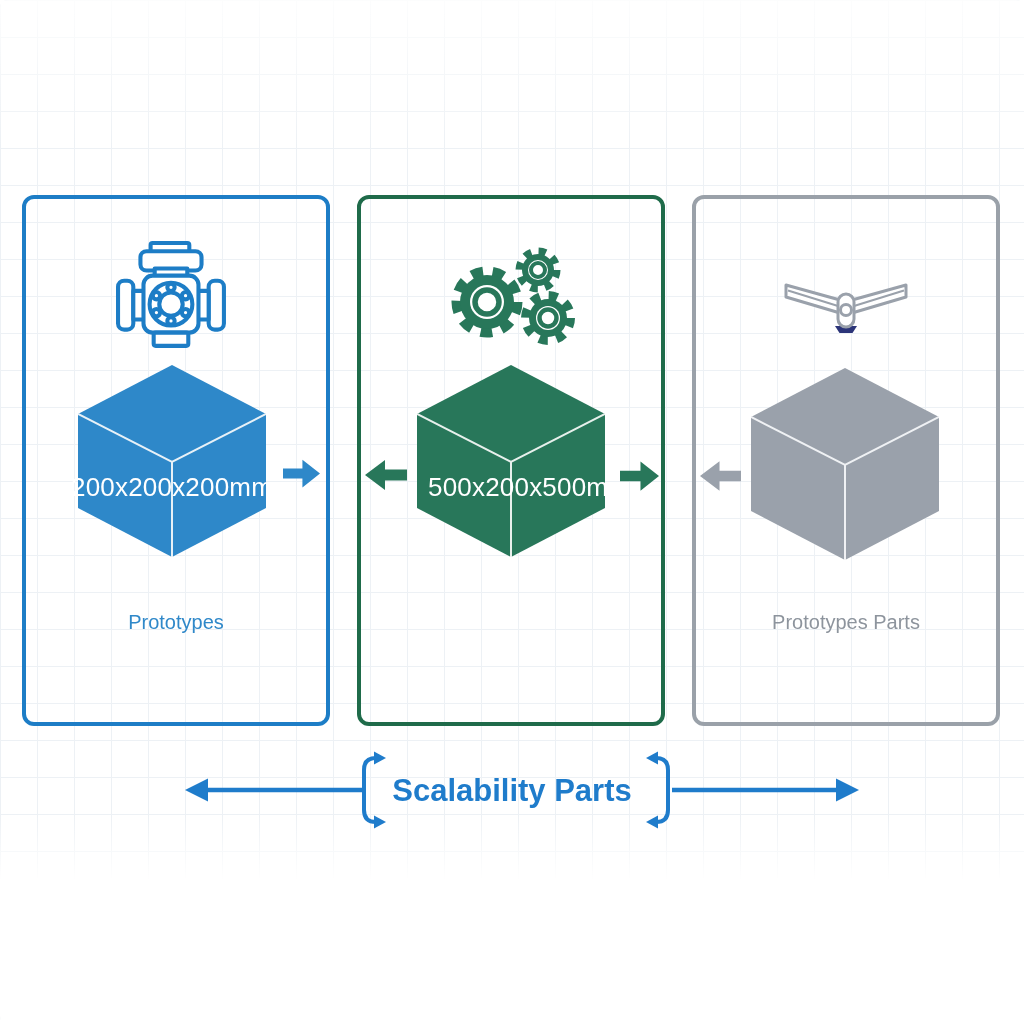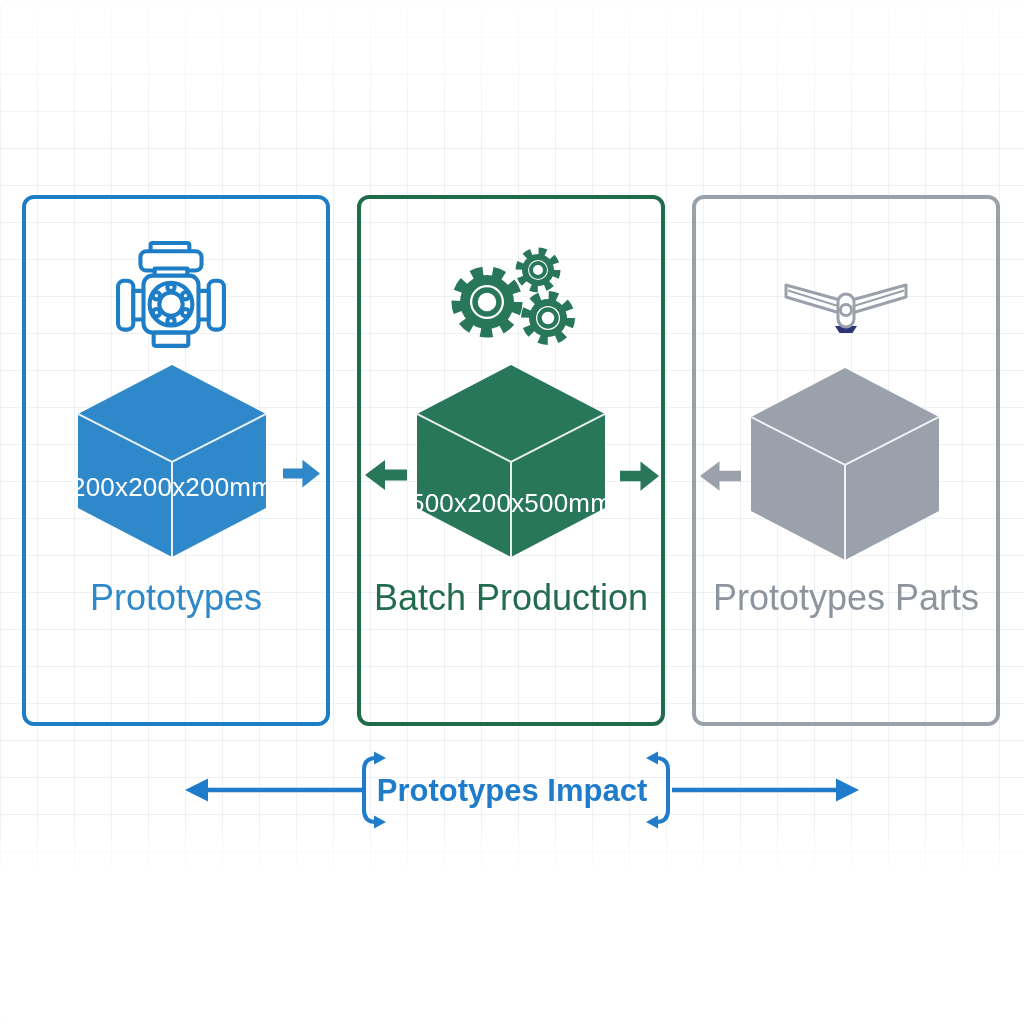--- a/index.html
+++ b/index.html
@@ -14,21 +14,21 @@
   #grid-fade{position:absolute;inset:0;
     background:linear-gradient(to bottom, rgba(255,255,255,.85) 0px, rgba(255,255,255,0) 150px,
       rgba(255,255,255,0) 815px, #ffffff 880px);}
   .panel{position:absolute;top:195px;width:300px;height:523px;border-radius:12px;background:transparent;}
   .panel.blue{left:22px;border:4px solid var(--blue-border);}
   .panel.green{left:357px;border:4px solid var(--green-border);}
   .panel.gray{left:692px;border:4px solid var(--gray-border);}
   .abs{position:absolute;}
   .cube-label{position:absolute;width:260px;text-align:center;color:#ffffff;
     font-size:26px;letter-spacing:.2px;white-space:nowrap;}
-  .caption{position:absolute;top:577px;width:300px;text-align:center;font-size:36px;}
+  .caption{position:absolute;top:611px;width:300px;text-align:center;font-size:20px;}
   .caption.c1{left:26px;color:var(--blue-text);}
   .caption.c2{left:361px;color:var(--green-text);}
   .caption.c3{left:696px;color:var(--gray-text);}
   #footer-label{position:absolute;left:362px;top:773px;width:300px;text-align:center;
     font-size:31px;font-weight:700;color:var(--title-blue);}
   svg{display:block;}
 </style>
 </head>
 <body>
 
@@ -100,22 +100,21 @@
     </g>
   </svg>
 
   <svg class="abs" style="left:417px;top:365px;" width="188" height="192" viewBox="0 0 188 192">
     <polygon points="94,0 188,49 188,143 94,192 0,143 0,49" style="fill:var(--green-fill)"></polygon>
     <g stroke="#f2f7f4" stroke-width="2" fill="none" opacity=".95">
       <polyline points="0,49 94,97 188,49"></polyline>
       <line x1="94" y1="97" x2="94" y2="192"></line>
     </g>
   </svg>
-  <div class="cube-label" style="left:381px;top:472px;margin-top:16px;">500x200x500mm</div>
-  <div class="caption c2">Batch Production</div>
+  <div class="cube-label" style="left:399px;top:472px;">500x200x500mm</div>
 
   <svg class="abs" style="left:365px;top:460px;" width="42" height="30" viewBox="0 0 42 30">
     <polygon points="42,9.5 20,9.5 20,0 0,15 20,30 20,20.5 42,20.5" style="fill:var(--green-fill)"></polygon>
   </svg>
 
   <svg class="abs" style="left:620px;top:461px;" width="39" height="30" viewBox="0 0 40 30">
     <polygon points="0,9.5 21,9.5 21,0 40,15 21,30 21,20.5 0,20.5" style="fill:var(--green-fill)"></polygon>
   </svg>
 
   <div class="panel gray"></div>
@@ -170,14 +169,14 @@
 
   <svg class="abs" style="left:636px;top:750px;" width="48" height="86" viewBox="0 0 48 86">
     <g fill="none" style="stroke:var(--title-blue)" stroke-width="4" stroke-linecap="round">
       <path d="M32,58 L32,20 C32,12 28,8 20,8"></path>
       <path d="M32,40 L32,60 C32,68 28,72 20,72"></path>
     </g>
     <polygon points="10,8 22,1.5 22,14.5" style="fill:var(--title-blue)"></polygon>
     <polygon points="10,72 22,65.5 22,78.5" style="fill:var(--title-blue)"></polygon>
   </svg>
 
-  <div id="footer-label">Prototypes Impact</div>
+  <div id="footer-label">Scalability Parts</div>
 </div>
 
 </body></html>

